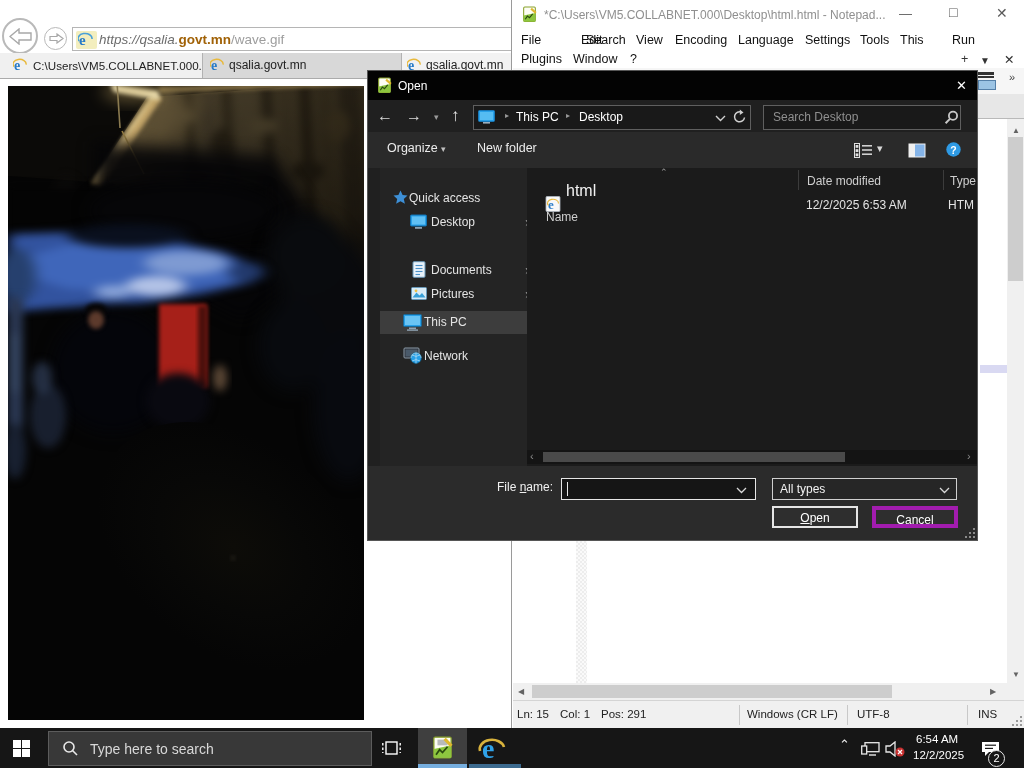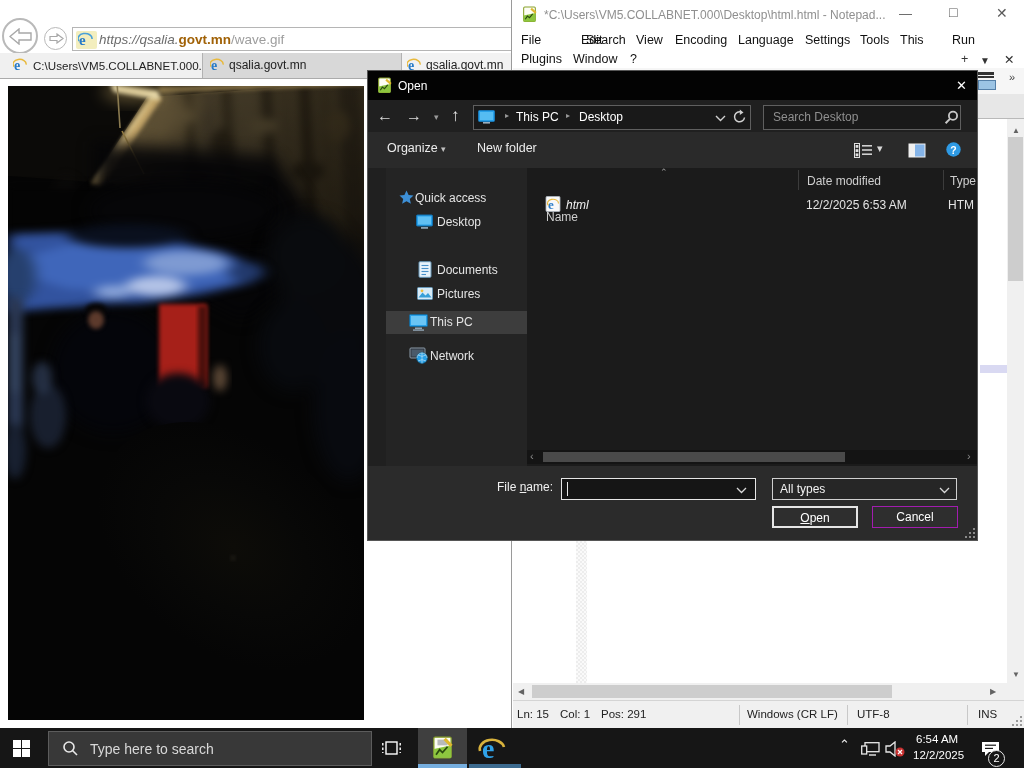--- a/index.html
+++ b/index.html
@@ -31,21 +31,21 @@
 .sbthumb { position:absolute; background:#cdcdcd; }
 .sbarr { position:absolute; color:#636363; font-size:8px; }
 #nppstatus { position:absolute; left:1px; top:700px; width:512px; height:28px; background:#f0f0f0; border-top:1px solid #d4d4d4; font-size:11.5px; color:#222; }
 .sdiv { position:absolute; top:4px; height:20px; width:1px; background:#c8c8c8; }
 
 
 #dlg { position:absolute; left:367px; top:70px; width:611px; height:471px; background:#202020; border:1px solid #565656; z-index:3; color:#e8e8e8; }
 #dlgtitle { position:absolute; left:0; top:0; width:609px; height:29px; background:#030303; }
 #dlgnav { position:absolute; left:0; top:29px; width:609px; height:34px; background:#202020; }
 #dlgtools { position:absolute; left:0; top:61px; width:609px; height:36px; background:#2a2a2a; }
-#dlgside { position:absolute; left:18px; top:97px; width:158px; height:298px; background:#242424; }
+#dlgside { position:absolute; left:12px; top:97px; width:158px; height:298px; background:#242424; }
 #dlglist { position:absolute; left:159px; top:97px; width:450px; height:298px; background:#1b1b1b; }
 #dlgbot { position:absolute; left:0; top:395px; width:609px; height:74px; background:#2b2b2b; }
 .nbox { position:absolute; top:5px; height:25px; border:1px solid #5f5f5f; background:#191919; }
 .sitem { position:absolute; left:0; width:158px; height:24px; font-size:12px; color:#e4e4e4; }
 .sitem .lab { position:absolute; top:4px; }
 .pin { position:absolute; left:143px; top:5px; }
 .hdr { position:absolute; top:6px; font-size:12px; color:#cfcfcf; }
 .dbtn { position:absolute; top:40px; height:22px; background:#2e2e2e; color:#fff; font-size:12px; text-align:center; line-height:20px; }
 
 
@@ -425,21 +425,21 @@
     <span class="abs" style="left:133px; top:-1px; font-size:9px; color:#9a9a9a;">⌃</span>
     <div class="abs" style="left:271px; top:2px; width:1px; height:20px; background:#3c3c3c;"></div>
     <span class="hdr" style="left:280px;">Date modified</span>
     <div class="abs" style="left:416px; top:2px; width:1px; height:20px; background:#3c3c3c;"></div>
     <span class="hdr" style="left:423px;">Type</span>
     <svg class="abs" style="left:18px; top:28px;" width="16" height="16" viewBox="0 0 16 16">
       <rect x="1" y="0.5" width="14" height="15" rx="1" fill="#f8f8f8" stroke="#b0b8c0" stroke-width="0.8"></rect>
       <text x="3" y="12.5" font-size="13" font-weight="bold" fill="#2a7cc8" font-family="Liberation Serif">e</text>
       <path d="M3.5 9.5 A5.5 4 0 1 1 13.5 7.5" fill="none" stroke="#e8b93c" stroke-width="1.1"></path>
     </svg>
-    <span class="abs" style="left:39px; top:30px; font-size:12px; color:#f2f2f2;font-style:italic;">html</span>
+    <span class="abs" style="left:39px; top:14px; font-size:16px; color:#f2f2f2;">html</span>
     <span class="abs" style="left:279px; top:30px; font-size:12px; color:#e4e4e4;">12/2/2025 6:53 AM</span>
     <span class="abs" style="left:421px; top:30px; font-size:12px; color:#e4e4e4;">HTM</span>
 
     <div class="abs" style="left:0; top:282px; width:450px; height:14px; background:#141414;"></div>
     <span class="abs" style="left:3px; top:282px; font-size:11px; color:#8a8a8a;">‹</span>
     <span class="abs" style="left:440px; top:282px; font-size:11px; color:#8a8a8a;">›</span>
     <div class="abs" style="left:16px; top:284px; width:302px; height:10px; background:#4a4a4a;"></div>
   </div>
   <div id="dlgbot">
     <span class="abs" style="left:129px; top:14px; font-size:12px; color:#f0f0f0;">File <u>n</u>ame:</span>
@@ -449,21 +449,21 @@
             <path d="M1 1 L5.5 5.5 L10 1" fill="none" stroke="#d8d8d8" stroke-width="1.3"></path>
           </svg>
     </div>
     <div class="abs" style="left:404px; top:12px; width:185px; height:22px; background:#262626; border:1px solid #d0d0d0;">
       <span class="abs" style="left:7px; top:3px; font-size:12px; color:#f2f2f2;">All types</span>
       <svg class="abs" style="left:166px; top:8px;" width="11" height="7" viewBox="0 0 11 7">
             <path d="M1 1 L5.5 5.5 L10 1" fill="none" stroke="#d8d8d8" stroke-width="1.3"></path>
           </svg>
     </div>
     <div class="dbtn" style="left:404px; width:86px; border:2px solid #e6e6e6;"><u>O</u>pen</div>
-    <div class="dbtn" style="left:504px; width:86px; border:1px solid #a21caf;">Cancel</div>
+    <div class="dbtn" style="left:504px; width:86px; border:4px solid #a21caf;">Cancel</div>
     <svg class="abs" style="left:596px; top:61px;" width="12" height="12" viewBox="0 0 12 12">
       <g fill="#8a8a8a">
             <rect x="9" y="9" width="2" height="2"></rect>
             <rect x="9" y="5" width="2" height="2"></rect>
             <rect x="5" y="9" width="2" height="2"></rect>
             <rect x="9" y="1" width="2" height="2"></rect>
             <rect x="1" y="9" width="2" height="2"></rect>
             <rect x="5" y="5" width="2" height="2"></rect>
           </g>
     </svg>

